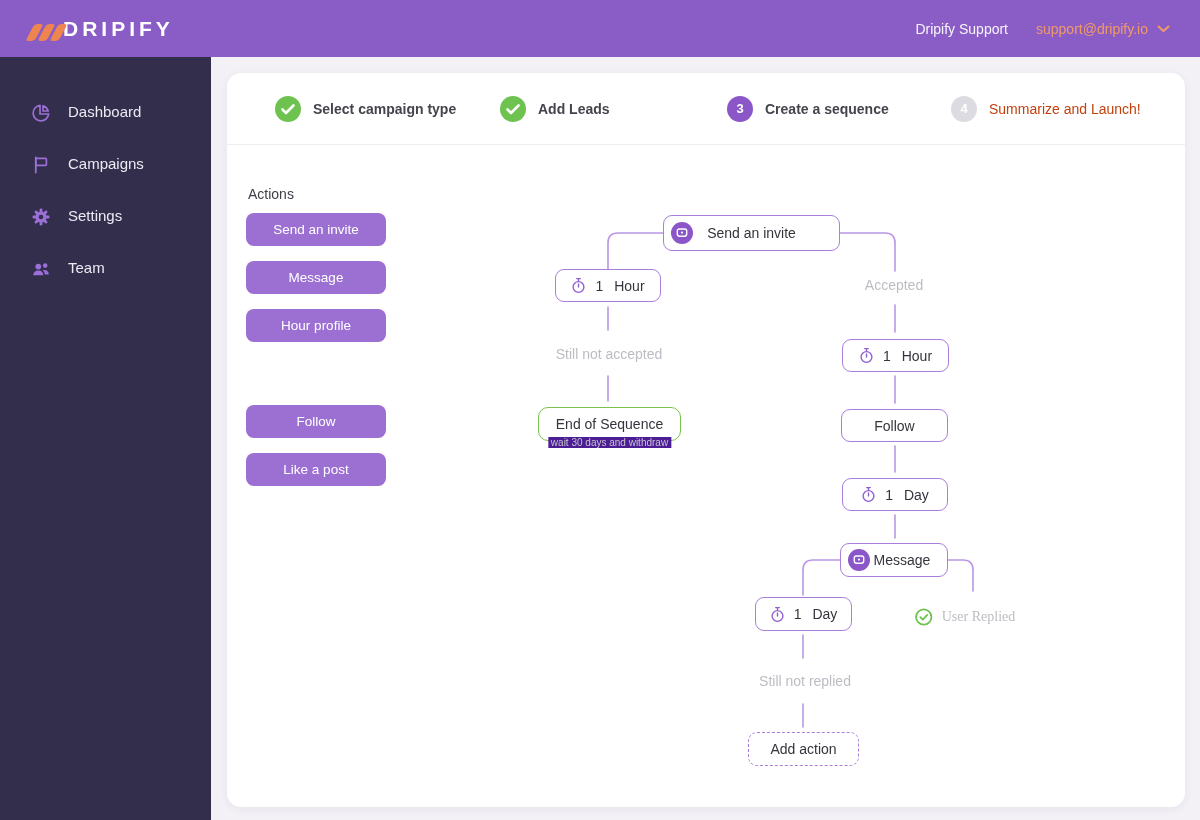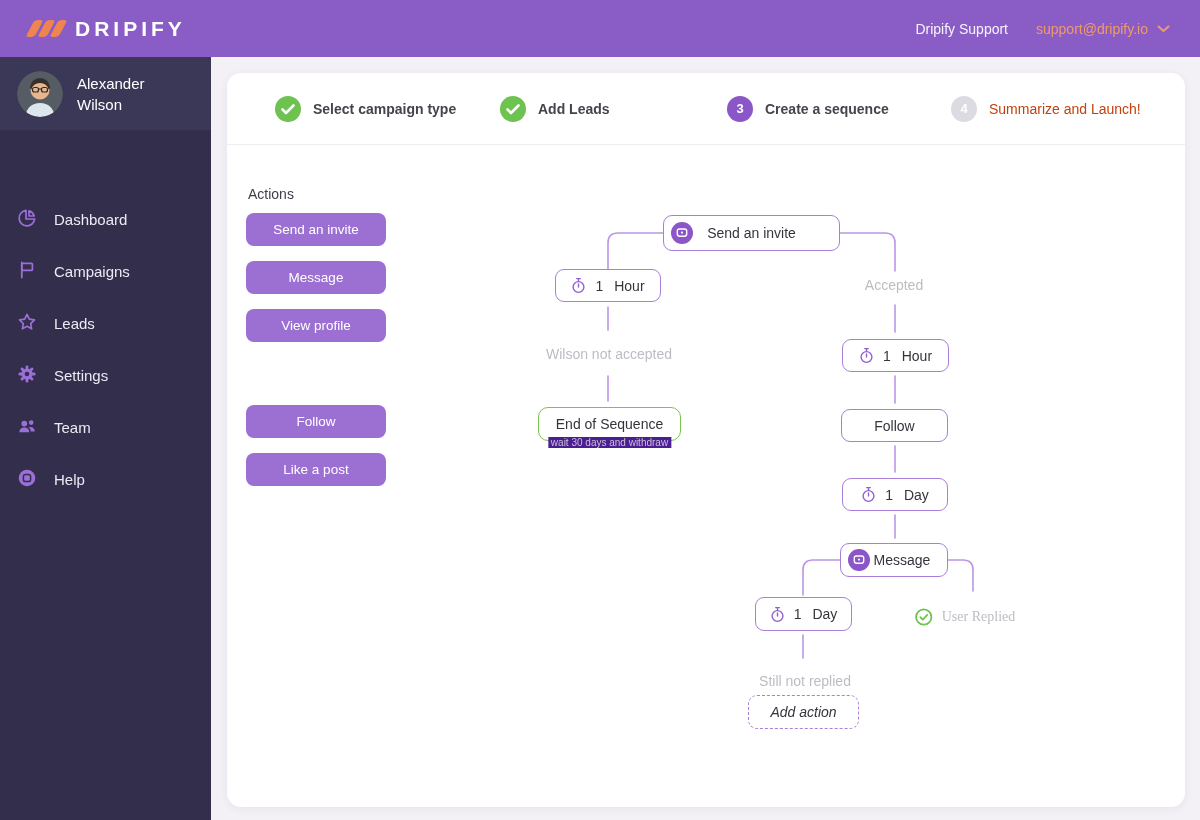--- a/index.html
+++ b/index.html
@@ -6,34 +6,34 @@
   html,body { width:1200px; height:820px; }
   body {
     font-family: "Liberation Sans", sans-serif;
     background:#f3f1f6;
     position:relative;
     overflow:hidden;
     color:#35343c;
   }
   
   .topbar{position:absolute;left:0;top:0;width:1200px;height:57px;background:#8a5cc6;display:flex;align-items:center;z-index:10;}
-  .logo{margin-left:30px;display:flex;align-items:center;gap:12px;}
+  .logo{margin-left:30px;display:flex;align-items:flex-end;gap:0;}
   .slashes{display:flex;gap:3px;}
   .slash{width:9px;height:17px;background:#ee8450;border-radius:3px;transform:skewX(-28deg);}
   .brand{color:#fff;font-size:21px;font-weight:700;letter-spacing:4px;}
   .topbar-right{margin-left:auto;margin-right:30px;display:flex;align-items:center;gap:28px;font-size:14px;}
   .support-link{color:#f7f4fb;cursor:pointer;}
   .account{color:#f09a67;display:flex;align-items:center;gap:9px;cursor:pointer;}
   
   .sidebar{position:absolute;left:0;top:57px;width:211px;height:763px;background:#322e4b;z-index:9;}
   .user-section{height:73px;background:#3b3757;display:flex;align-items:center;gap:14px;padding-left:17px;}
   .avatar{width:46px;height:46px;border-radius:50%;overflow:hidden;flex:0 0 auto;}
   .user-name{color:#fff;font-size:15px;line-height:1.4;font-weight:500;width:100px;}
   .menu{padding-top:46px;}
-  .menu-item{height:52px;display:flex;align-items:flex-end;gap:17px;padding-left:17px;cursor:pointer;}
+  .menu-item{height:52px;display:flex;align-items:flex-start;gap:17px;padding-left:31px;cursor:pointer;}
   .menu-item .mi-icon{width:20px;height:20px;display:flex;align-items:center;justify-content:center;}
   .menu-item .mi-label{color:#eceaf4;font-size:15px;}
   
   .card{position:absolute;left:227px;top:73px;width:958px;height:734px;background:#fff;border-radius:14px;box-shadow:0 2px 10px rgba(40,30,70,.06);}
   
   .stepper{position:absolute;left:0;top:0;width:100%;height:72px;border-bottom:1px solid #ededf2;}
   .step{position:absolute;top:50%;transform:translateY(-50%);display:flex;align-items:center;gap:12px;cursor:pointer;}
   .step-1{left:48px;} .step-2{left:273px;} .step-3{left:500px;} .step-4{left:724px;}
   .step-circle{width:26px;height:26px;border-radius:50%;display:flex;align-items:center;justify-content:center;color:#fff;font-size:13px;font-weight:600;flex:0 0 auto;}
   .step-circle.current{background:#8a56c8;}
@@ -74,67 +74,38 @@
     <span class="account">
       <span>support@dripify.io</span>
       <svg width="13" height="8" viewBox="0 0 13 8">
           <path d="M1.5 1.5 L6.5 6 L11.5 1.5" fill="none" stroke="#f09a67" stroke-width="2" stroke-linecap="round" stroke-linejoin="round"></path>
         </svg>
     </span>
   </div>
 </header>
 
 <nav class="sidebar">
-  <div class="user-section">
-    <span class="avatar">
-      <svg width="46" height="46" viewBox="0 0 46 46">
-        <defs>
-            <clipPath id="avclip">
-              <circle cx="23" cy="23" r="23"></circle>
-            </clipPath>
-          </defs>
-        <g clip-path="url(#avclip)">
-          <rect width="46" height="46" fill="#565c64"></rect>
-          <circle cx="23" cy="19" r="9.5" fill="#e7b68e"></circle>
-          <path d="M13 17 q1.5-10 10-10 q8.5 0 10 10 l-1.5 1.5 q-1.5-6.5-8.5-6.5 q-7 0-8.5 6.5 z" fill="#35302c"></path>
-          <rect x="15.5" y="16.5" width="6" height="4.5" rx="2" fill="none" stroke="#2e2a27" stroke-width="1.2"></rect>
-          <rect x="24.5" y="16.5" width="6" height="4.5" rx="2" fill="none" stroke="#2e2a27" stroke-width="1.2"></rect>
-          <path d="M21.5 18 h3" stroke="#2e2a27" stroke-width="1.2"></path>
-          <path d="M8 46 q2.5-14 15-14 q12.5 0 15 14 z" fill="#dde5ed"></path>
-        </g>
-      </svg>
-    </span>
-    <span class="user-name">Alexander Wilson</span>
-  </div>
   <div class="menu">
     <div class="menu-item">
       <span class="mi-icon">
         <svg width="20" height="20" viewBox="0 0 20 20">
             <path d="M9 2.3 A7.8 7.8 0 1 0 17.7 11 L9 11 Z" fill="none" stroke="#9a6fd6" stroke-width="1.7" stroke-linejoin="round"></path>
             <path d="M12 2.8 A7.8 7.8 0 0 1 17.2 8 L12 8 Z" fill="none" stroke="#9a6fd6" stroke-width="1.7" stroke-linejoin="round"></path>
           </svg>
       </span>
       <span class="mi-label">Dashboard</span>
     </div>
     <div class="menu-item">
       <span class="mi-icon">
         <svg width="20" height="20" viewBox="0 0 20 20">
             <path d="M4.8 2.5 V17.5" stroke="#9a6fd6" stroke-width="1.8" stroke-linecap="round"></path>
             <path d="M4.8 3.3 H14.6 a0.8 0.8 0 0 1 0.8 0.8 V9.6 a0.8 0.8 0 0 1 -0.8 0.8 H4.8 Z" fill="none" stroke="#9a6fd6" stroke-width="1.7" stroke-linejoin="round"></path>
           </svg>
       </span>
       <span class="mi-label">Campaigns</span>
-    </div>
-    <div class="menu-item">
-      <span class="mi-icon">
-        <svg width="20" height="20" viewBox="0 0 20 20">
-            <path d="M10 2.4 l2.3 4.8 5.2 .7 -3.8 3.7 .9 5.2 -4.6 -2.5 -4.6 2.5 .9 -5.2 -3.8 -3.7 5.2 -.7 z" fill="none" stroke="#9a6fd6" stroke-width="1.7" stroke-linejoin="round"></path>
-          </svg>
-      </span>
-      <span class="mi-label">Leads</span>
     </div>
     <div class="menu-item">
       <span class="mi-icon">
         <svg width="20" height="20" viewBox="0 0 20 20">
           <g fill="#9a6fd6">
             <rect x="8.6" y="1.5" width="2.8" height="17" rx="1.2"></rect>
             <rect x="8.6" y="1.5" width="2.8" height="17" rx="1.2" transform="rotate(45 10 10)"></rect>
             <rect x="8.6" y="1.5" width="2.8" height="17" rx="1.2" transform="rotate(90 10 10)"></rect>
             <rect x="8.6" y="1.5" width="2.8" height="17" rx="1.2" transform="rotate(135 10 10)"></rect>
             <circle cx="10" cy="10" r="5.6"></circle>
@@ -148,29 +119,20 @@
       <span class="mi-icon">
         <svg width="20" height="20" viewBox="0 0 20 20" fill="#9a6fd6">
             <circle cx="7.3" cy="7.6" r="2.9"></circle>
             <path d="M2.3 16.3 c0-3 2.2-4.8 5-4.8 s5 1.8 5 4.8 z"></path>
             <circle cx="14.2" cy="6.6" r="2.3"></circle>
             <path d="M13.2 11 c2.8 0 4.6 1.7 4.6 4.4 l-4 0 c-.2-2-1-3.4-2.4-4.1 z"></path>
           </svg>
       </span>
       <span class="mi-label">Team</span>
     </div>
-    <div class="menu-item">
-      <span class="mi-icon">
-        <svg width="20" height="20" viewBox="0 0 20 20">
-            <circle cx="10" cy="10" r="8.3" fill="#9a6fd6"></circle>
-            <rect x="6.4" y="6.4" width="7.2" height="7.2" rx="2.2" fill="none" stroke="#322e4b" stroke-width="1.5"></rect>
-          </svg>
-      </span>
-      <span class="mi-label">Help</span>
-    </div>
   </div>
 </nav>
 
 <main class="card">
 
   <div class="stepper">
     <div class="step step-1">
       <svg class="step-circle-svg" width="26" height="26" viewBox="0 0 26 26">
           <circle cx="13" cy="13" r="13" fill="#6ec24f"></circle>
           <path d="M7.5 13.5 L11 17 L18.5 9.5" stroke="#fff" stroke-width="2.6" fill="none" stroke-linecap="round" stroke-linejoin="round"></path>
@@ -190,21 +152,21 @@
     </div>
     <div class="step step-4">
       <span class="step-circle upcoming">4</span>
       <span class="step-label upcoming">Summarize and Launch!</span>
     </div>
   </div>
 
   <div class="actions-title">Actions</div>
   <div class="action-btn ab-0">Send an invite</div>
   <div class="action-btn ab-1">Message</div>
-  <div class="action-btn ab-2">View profile</div>
+  <div class="action-btn ab-2">Hour profile</div>
   <div class="action-btn ab-4">Follow</div>
   <div class="action-btn ab-5">Like a post</div>
 
   <svg class="connectors" width="958" height="734" viewBox="0 0 958 734">
     <g stroke="#b996e5" stroke-width="1.6" fill="none" stroke-linecap="round">
       <path d="M436 160 L391 160 Q381 160 381 170 L381 196"></path>
       <path d="M613 160 L658 160 Q668 160 668 170 L668 198"></path>
       <path d="M668 232 L668 259"></path>
       <path d="M668 303 L668 330"></path>
       <path d="M668 373 L668 399"></path>
@@ -286,26 +248,26 @@
     <svg width="15" height="17" viewBox="0 0 15 17" fill="none" stroke="#9161cf" stroke-width="1.4" stroke-linecap="round">
         <circle cx="7.5" cy="10" r="5.4"></circle>
         <path d="M7.5 10 L7.5 7"></path>
         <path d="M5.7 1.6 L9.3 1.6"></path>
         <path d="M7.5 1.6 L7.5 4"></path>
       </svg>
     <span class="t-num">1</span>
     <span class="t-unit">Day</span>
   </div>
 
-  <div class="node node-add" style="left:521px;top:622px;width:111px;height:34px;font-style:italic;">
+  <div class="node node-add" style="left:521px;top:659px;width:111px;height:34px;">
     <span>Add action</span>
   </div>
 
   <span class="flow-label" style="left:667px;top:212px;">Accepted</span>
-  <span class="flow-label" style="left:382px;top:281px;">Wilson not accepted</span>
+  <span class="flow-label" style="left:382px;top:281px;">Still not accepted</span>
   <span class="flow-label" style="left:578px;top:608px;">Still not replied</span>
   <span class="user-replied" style="left:738px;top:544px;font-family:Liberation Serif, serif;">
     <svg width="18" height="18" viewBox="0 0 18 18">
         <circle cx="9" cy="9" r="7.7" fill="none" stroke="#6ec24f" stroke-width="1.8"></circle>
         <path d="M5.6 9.2 L8 11.6 L12.5 6.9" stroke="#6ec24f" stroke-width="1.8" fill="none" stroke-linecap="round" stroke-linejoin="round"></path>
       </svg>
     <span>User Replied</span>
   </span>
 
 </main>

